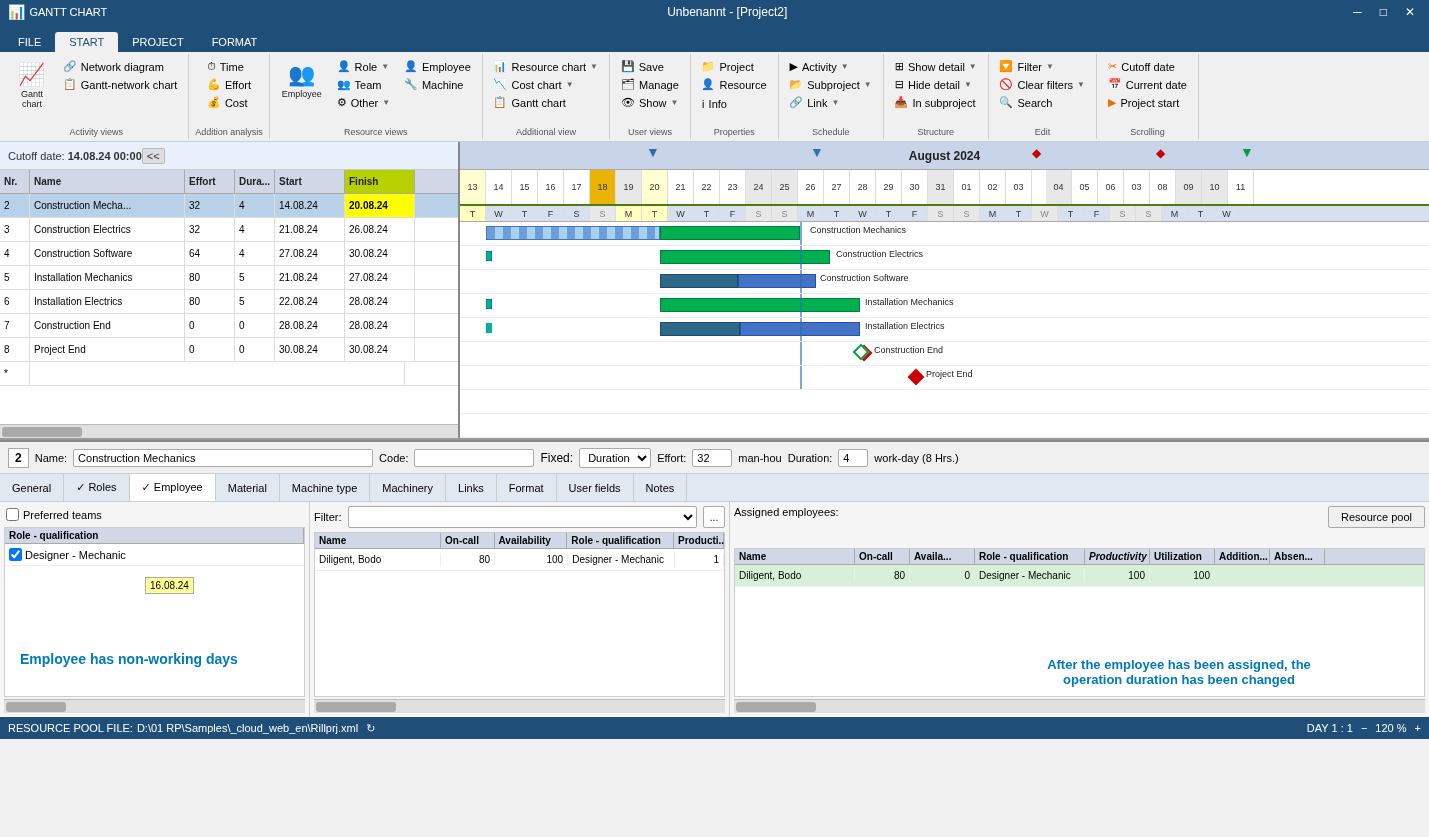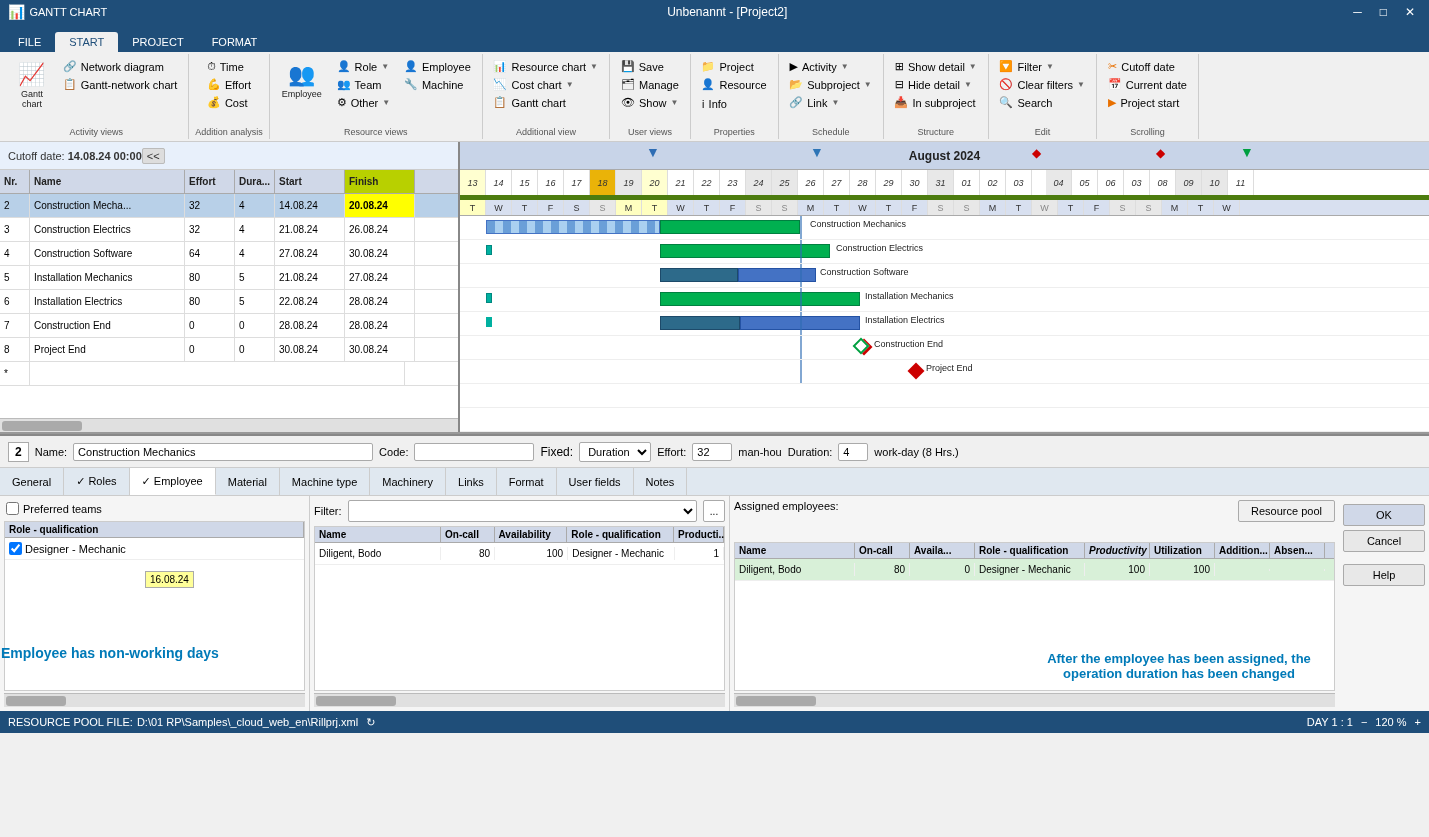--- a/index.html
+++ b/index.html
@@ -42,21 +42,21 @@
     
     .task-rows { flex: 1; overflow-y: auto; }
     .task-row { display: flex; border-bottom: 1px solid #ddd; height: 24px; align-items: center; }
     .task-row.selected { background: #b8d0e8; }
     .task-cell { border-right: 1px solid #ddd; padding: 1px 4px; overflow: hidden; white-space: nowrap; font-size: 10px; display: flex; align-items: center; height: 100%; }
     .task-cell.finish-highlight { background: #ffff00; font-weight: bold; }
     
     
     .gantt-chart-area { flex: 1; background: white; overflow: hidden; display: flex; flex-direction: column; }
     .gantt-month-row { display: flex; height: 20px; border-bottom: 1px solid #aaa; }
-    .gantt-day-row { display: flex; height: 30px; border-bottom: 5px solid #4d7c0f; font-style: italic; }
+    .gantt-day-row { display: flex; height: 36px; border-bottom: 2px solid #4d7c0f; }
     .gantt-day-cell { border-right: 1px solid #ddd; font-size: 9px; color: #333; display: flex; align-items: center; justify-content: center; min-width: 26px; }
     .gantt-weekday-row { display: flex; height: 16px; border-bottom: 1px solid #aaa; background: #d8e0f0; }
     .gantt-weekday-cell { border-right: 1px solid #ddd; font-size: 9px; color: #333; display: flex; align-items: center; justify-content: center; min-width: 26px; }
     .gantt-weekday-cell.weekend { background: #e8e8e8; color: #888; }
     .gantt-weekday-cell.today-col { background: #ffffc0; }
     
     .gantt-body { flex: 1; overflow: auto; position: relative; }
     .task-info-bar { background: #e8e8e8; border-bottom: 1px solid #ccc; display: flex; align-items: center; gap: 8px; padding: 3px 8px; height: 32px; }
     .task-info-input { border: 1px solid #aaa; background: white; padding: 2px 4px; font-size: 11px; border-radius: 2px; }
     .task-info-input.wide { width: 300px; }
@@ -678,21 +678,21 @@
           <input type="checkbox" checked="" style="">
           <span>Designer - Mechanic</span>
         </div>
       </div>
     </div>
 
     <div class="scroll-bar" style="margin-top:2px;">
       <div class="scroll-thumb" style="width:60px;"></div>
     </div>
 
-    <div style="position:absolute; bottom:50px; left:1px; z-index:50; pointer-events:none;">
+    <div style="position:absolute; bottom:50px; left:20px; z-index:50; pointer-events:none;">
       <span style="font-size:14px; font-weight:bold; color:#007ab8;">Employee has non-working days</span>
     </div>
 
     <div class="date-tooltip" style="position:absolute; left:145px; top:75px; z-index:60;">16.08.24</div>
   </div>
 
   <div class="available-panel" style="width:420px; border-right:1px solid #ccc; display:flex; flex-direction:column; padding:4px;">
 
     <div class="filter-row" style="margin-bottom:4px;">
       <span style="font-size:11px;">Filter:</span>
@@ -755,25 +755,20 @@
 
     <div class="scroll-bar" style="margin-top:2px;">
       <div class="scroll-thumb" style="width:80px;"></div>
     </div>
 
     <div style="position:absolute; right:100px; bottom:30px; z-index:50; pointer-events:none; max-width:300px; text-align:center;">
       <span style="font-size:13px; font-weight:bold; color:#007ab8;">After the employee has been assigned, the operation duration has been changed</span>
     </div>
   </div>
 
-  <div class="action-btns">
-    <button class="action-btn primary">OK</button>
-    <button class="action-btn">Cancel</button>
-    <button class="action-btn" style="margin-top:8px;">Help</button>
-  </div>
 </div>
 
 <div class="status-bar">
   <div class="status-left">
     <span>RESOURCE POOL FILE:</span>
     <span>D:\01 RP\Samples\_cloud_web_en\Rillprj.xml</span>
     <span style="cursor:pointer; margin-left:4px;">↻</span>
   </div>
   <div class="status-right">
     <span>DAY 1 : 1</span>

